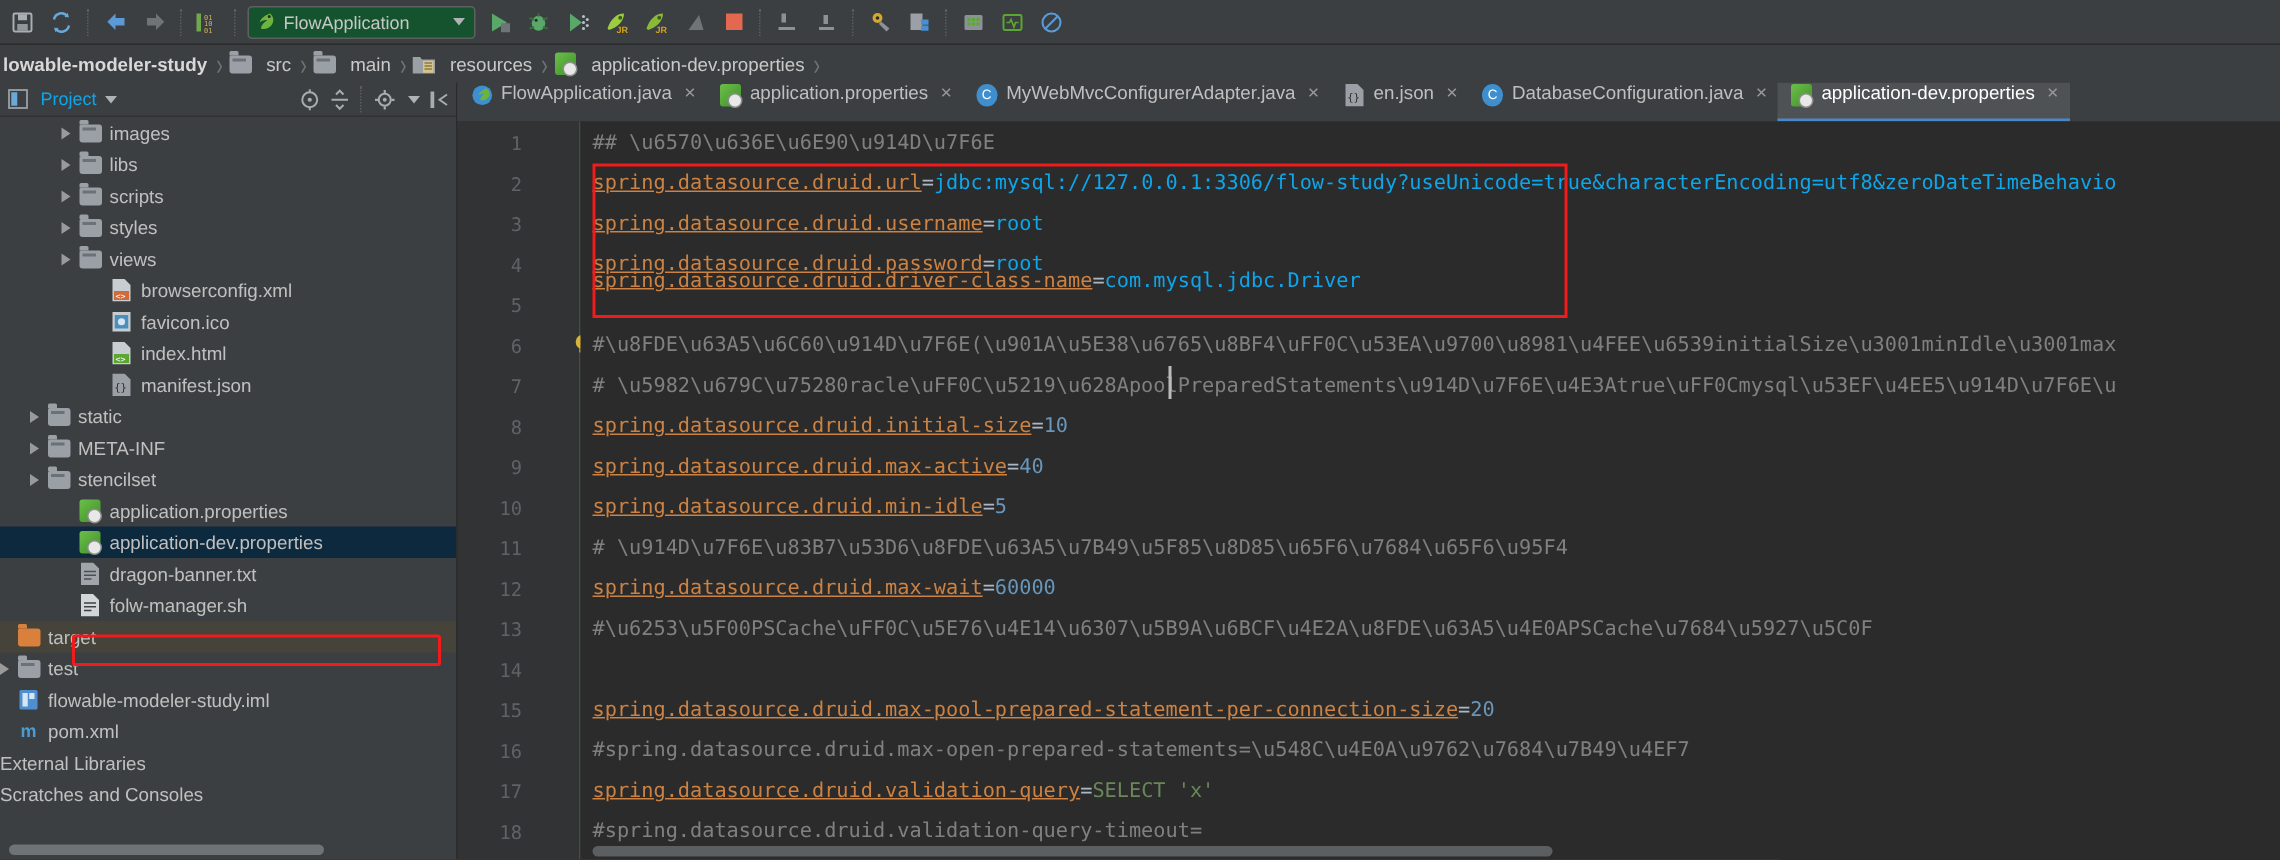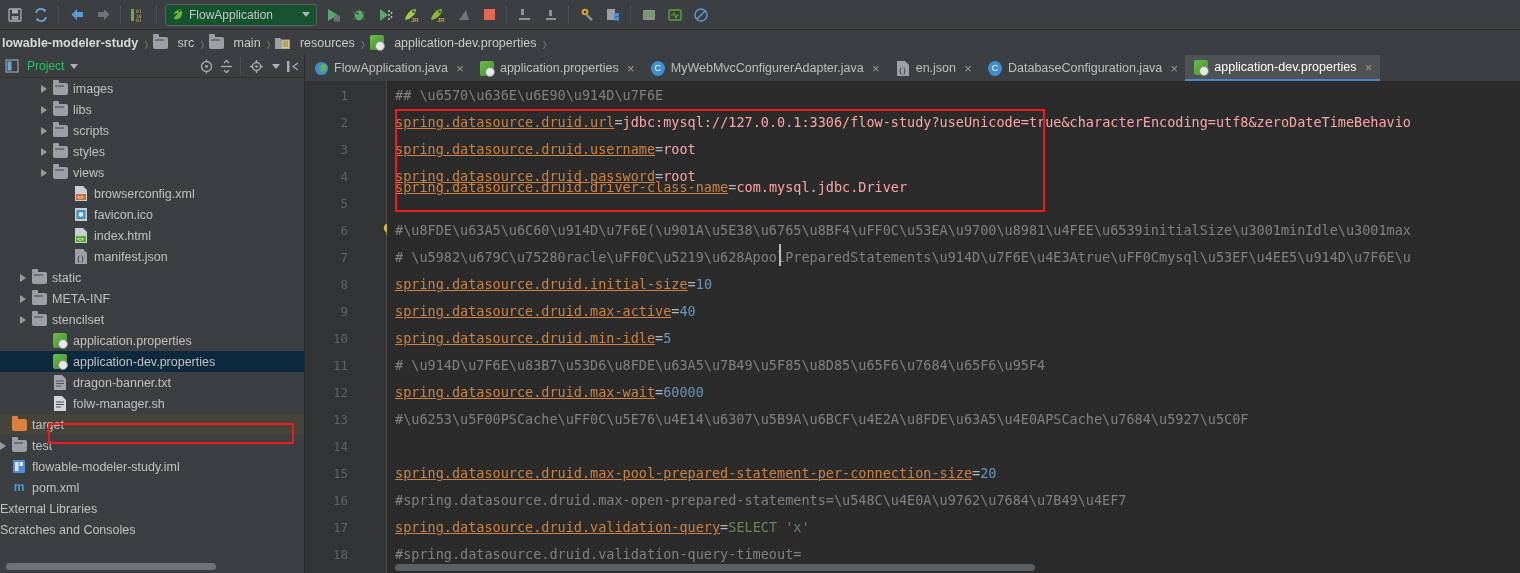--- a/index.html
+++ b/index.html
@@ -102,21 +102,21 @@
   }
   #project-header {
     height: 23px;
     display: flex; align-items: center;
     padding-left: 2px;
     background: #3c3f41;
     border-bottom: 1px solid #323232;
     box-sizing: border-box;
   }
   #project-header .ph-title {
-    font-size: 12px; color: #22c55e; margin-left: 5px;
+    font-size: 12px; color: #0ea5e9; margin-left: 5px;
   }
   #project-header .ph-icons {
     margin-left: auto; display: flex; align-items: center; padding-right: 2px;
   }
   .ph-ico {
     width: 20px; height: 20px;
     display: flex; align-items: center; justify-content: center;
   }
   #tree {
     position: absolute; top: 23px; left: 0;
@@ -199,21 +199,21 @@
   #tabs {
     position: absolute; left: 305px; top: 55px;
     width: 1215px; height: 26px;
     background: #3c3f41;
     display: flex; align-items: flex-end;
     overflow: hidden;
     box-sizing: border-box;
   }
   .tab {
     height: 26px;
-    display: flex; align-items: center;
+    display: flex; 
     padding: 0 6px 0 8px;
     font-size: 12.5px;
     color: #bfbfbf;
     white-space: nowrap;
     box-sizing: border-box;
     flex: 0 0 auto;
   }
   .tab.active { background: #4e5254; border-bottom: 2px solid #4a88c7; color:#ffffff;}
   .tab .tico { margin-right: 5px; display:flex; }
   .tab .tclose {
@@ -257,21 +257,21 @@
     font-size: 13.5px;
     white-space: pre;
     color: #a9b7c6;
   }
   .k-key { color: #cc8242; text-decoration: underline; }
   .k-eq  { color: #a9b7c6; }
   .k-num { color: #6897bb; }
   .k-bool{ color: #cc7832; font-weight: bold; }
   .k-str { color: #6a8759; }
   .k-com { color: #808080; }
-  .k-url { color: #fca5a5; }
+  .k-url { color: #0ea5e9; }
 
   #editor-annot {
     position: absolute;
     left: 90px; top: 28px;
     width: 650px; height: 103px;
     border: 2px solid #f21b1b;
     box-sizing: border-box;
     pointer-events: none;
   }
   #caret {

